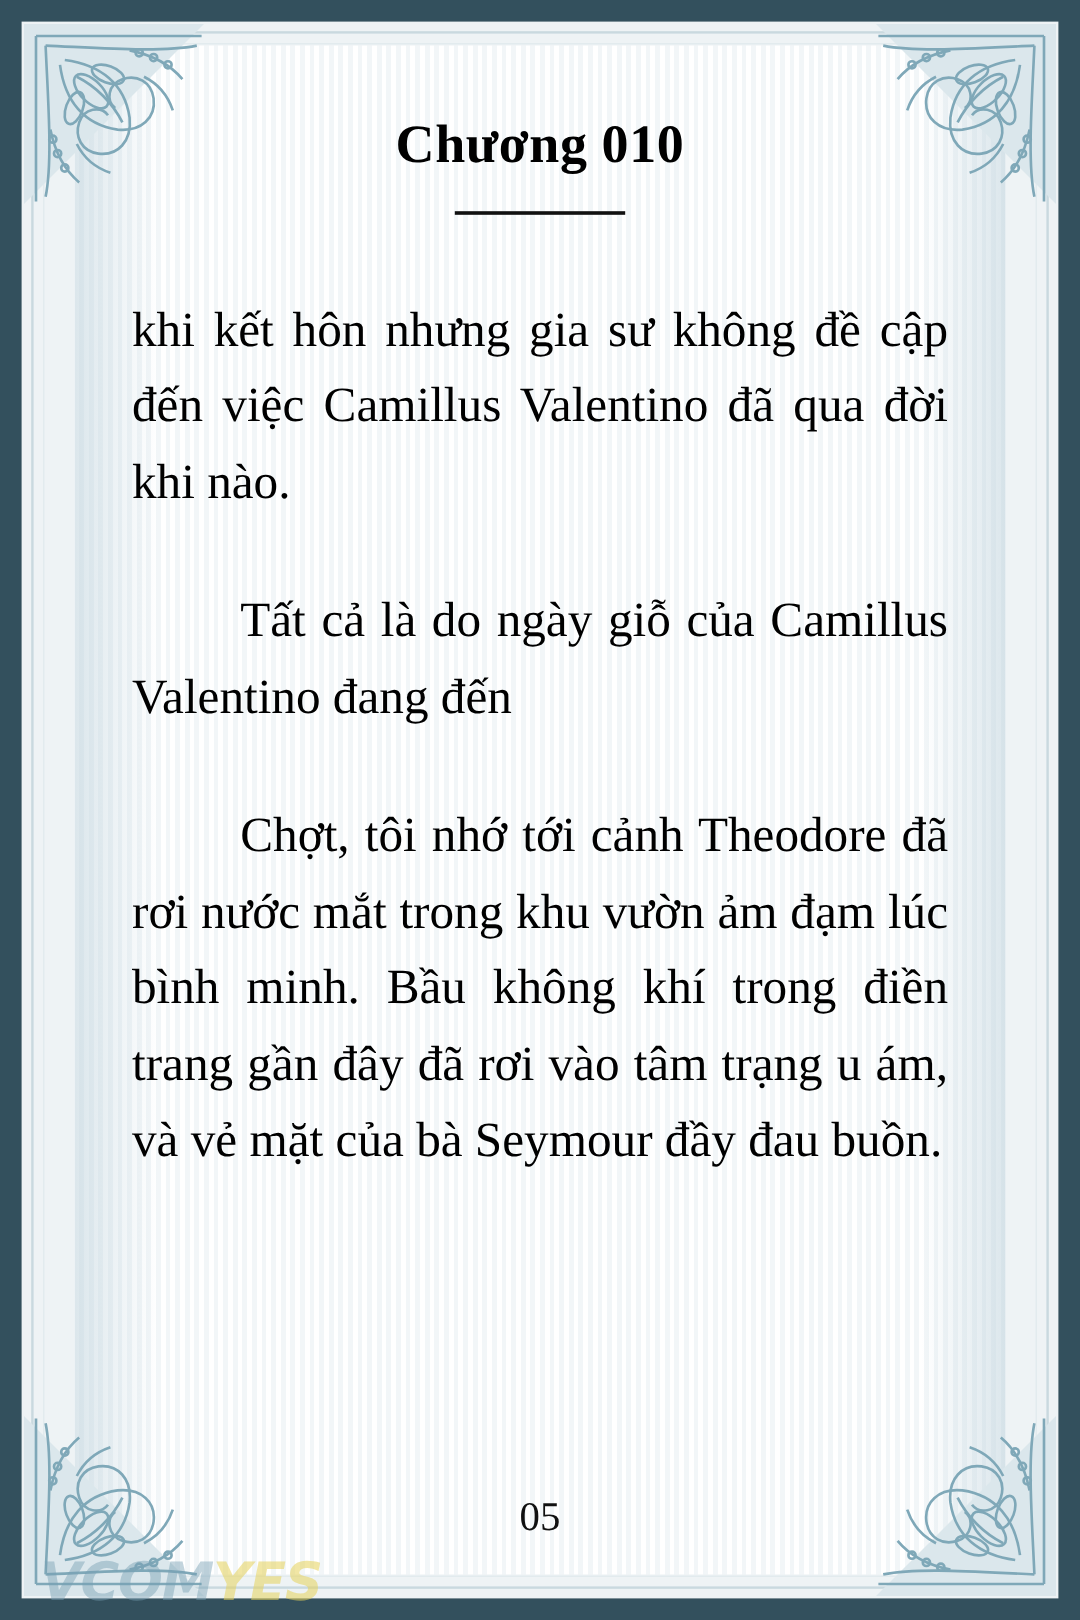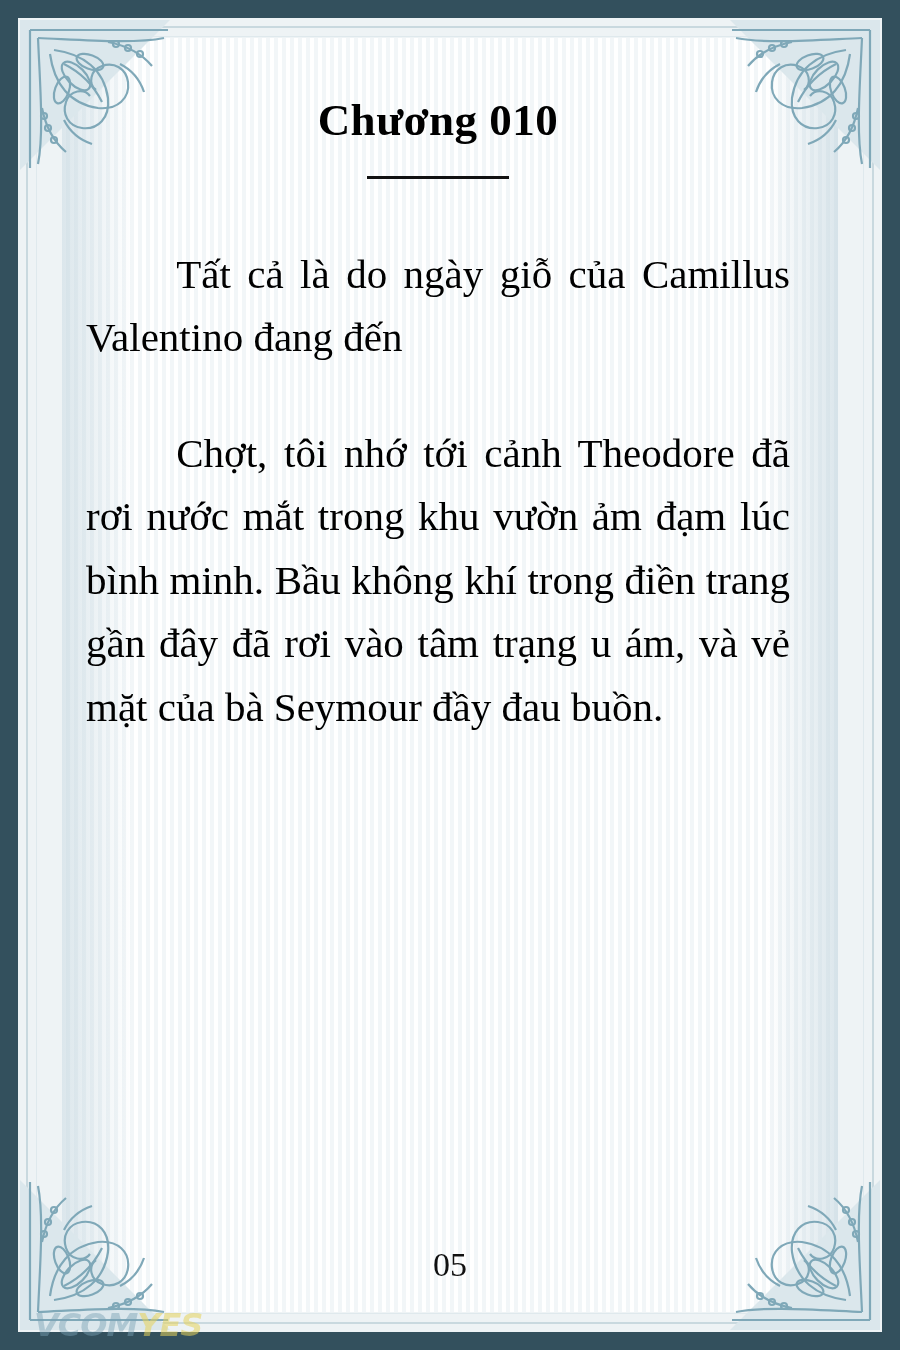--- a/index.html
+++ b/index.html
@@ -74,21 +74,21 @@
     background: linear-gradient(90deg, rgba(190,210,220,.55) 0%, rgba(255,255,255,0) 9%, rgba(255,255,255,0) 91%, rgba(190,210,220,.55) 100%);
     pointer-events: none;
   }
 
   .content {
     position: absolute;
     left: 0; top: 0;
     width: 776px;
     height: 1274px;
     box-sizing: border-box;
-    padding: 58px 48px 40px 24px;
+    padding: 58px 48px 40px 48px;
   }
 
   .chapter-title {
     text-align: center;
     font-size: 45px;
     color: #000;
     letter-spacing: 0.5px;
     line-height: 1.1;
     margin: 0;
   }
@@ -150,21 +150,21 @@
   .cf-tl { left: 20px; top: 20px; border-left: 150px solid #dbe7ec; border-bottom: 150px solid transparent; }
   .cf-tr { right: 20px; top: 20px; border-right: 150px solid #dbe7ec; border-bottom: 150px solid transparent; }
   .cf-bl { left: 20px; bottom: 20px; border-left: 150px solid #dbe7ec; border-top: 150px solid transparent; }
   .cf-br { right: 20px; bottom: 20px; border-right: 150px solid #dbe7ec; border-top: 150px solid transparent; }
 
   .watermark {
     position: absolute;
     left: 34px;
     bottom: 6px;
     font-family: "DejaVu Sans", sans-serif;
-    font-size: 32px;
+    font-size: 44px;
     font-weight: bold;
     font-style: italic;
     letter-spacing: -1px;
     color: rgba(120,160,180,0.45);
     pointer-events: none;
     white-space: nowrap;
   }
   .watermark .wm-yes { color: rgba(230,210,90,0.55); }
 </style>
 </head>
@@ -173,20 +173,21 @@
 <div class="page">
 
   <div class="paper">
     <div class="content">
 
       <h1 class="chapter-title">Chương 010</h1>
 
       <div class="title-rule"></div>
 
       <div class="body-text">
+        <p>khi kết hôn nhưng gia sư không đề cập đến việc Camillus Valentino đã qua đời khi nào.</p>
         <p class="indent">Tất cả là do ngày giỗ của Camillus Valentino đang đến</p>
         <p class="indent">Chợt, tôi nhớ tới cảnh Theodore đã rơi nước mắt trong khu vườn ảm đạm lúc bình minh. Bầu không khí trong điền trang gần đây đã rơi vào tâm trạng u ám, và vẻ mặt của bà Seymour đầy đau buồn.</p>
       </div>
 
       <div class="page-number">05</div>
     </div>
   </div>
 
   <div class="frame-outer"></div>
   <div class="frame-line-1"></div>

